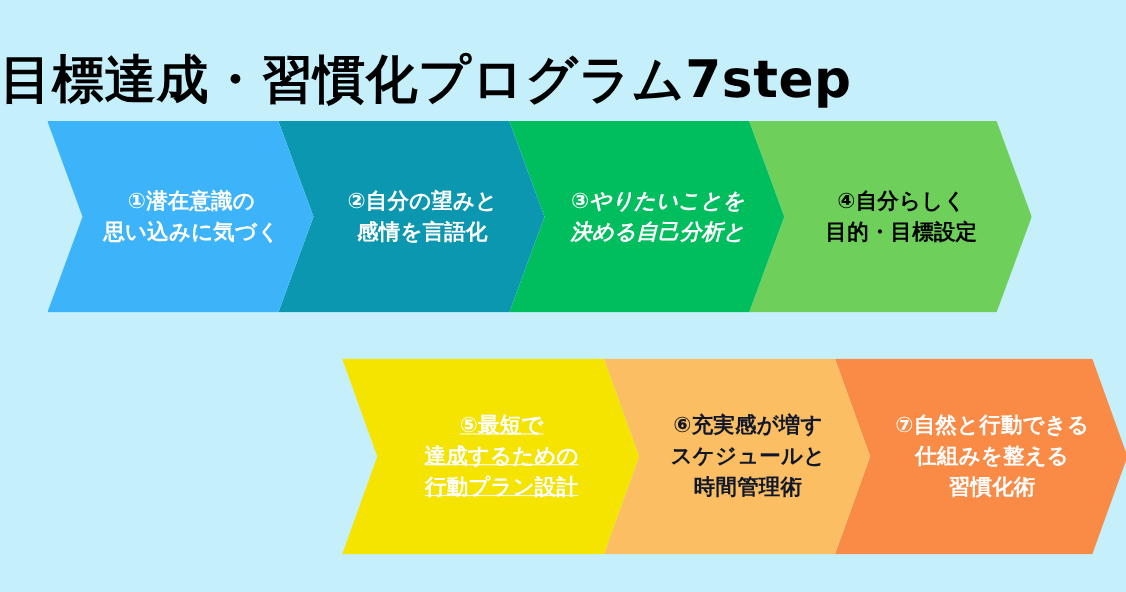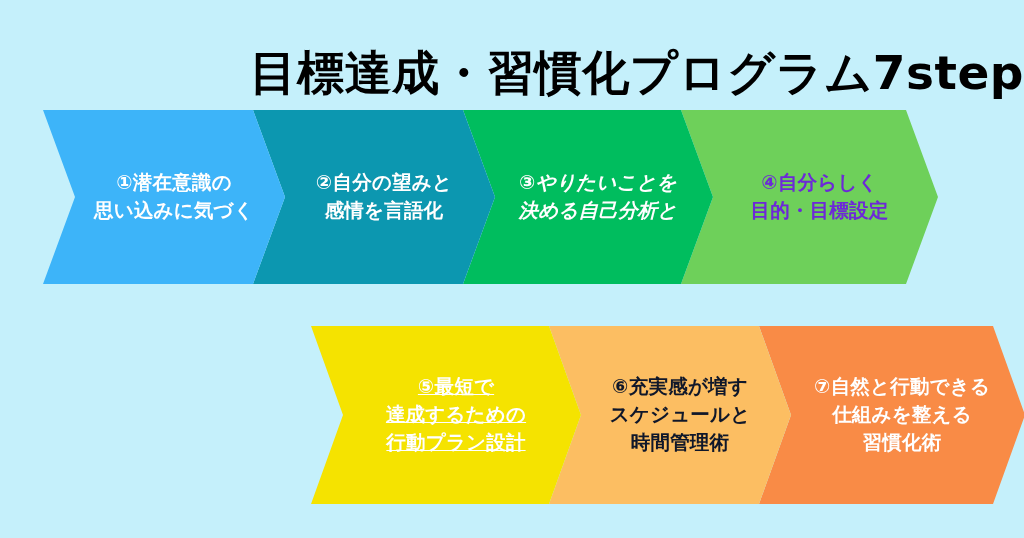--- a/index.html
+++ b/index.html
@@ -21,21 +21,21 @@
     height: 538px;
     background: #c5f0fb;
   }
 
   
   #page-title {
     position: absolute;
     left: 0;
     top: 16px;
     width: 1024px;
-    text-align: right;
+    text-align: left;
     font-size: 47px;
     line-height: 1.12;
     font-weight: 700;
     color: #000000;
     letter-spacing: 0.5px;
     white-space: nowrap;
     font-family: "DejaVu Sans", "Liberation Sans", sans-serif;
   }
 
   
@@ -133,21 +133,21 @@
       </div>
     </div>
 
     <div class="arrow-step chev" id="step-3" style="background: rgb(0, 189, 94); color: rgb(255, 255, 255); z-index: 18; font-style: italic;">
       <div class="arrow-label">
         <span class="ln">③やりたいことを</span>
         <span class="ln">決める自己分析と</span>
       </div>
     </div>
 
-    <div class="arrow-step chev" id="step-4" style="background: rgb(110, 208, 90); color: #6d28d9; z-index: 17;">
+    <div class="arrow-step chev" id="step-4" style="background: rgb(110, 208, 90); color: #000000; z-index: 17;">
       <div class="arrow-label">
         <span class="ln">④自分らしく</span>
         <span class="ln">目的・目標設定</span>
       </div>
     </div>
 
   </div>
 
   <div class="arrow-row" id="arrow-row-2">
 

